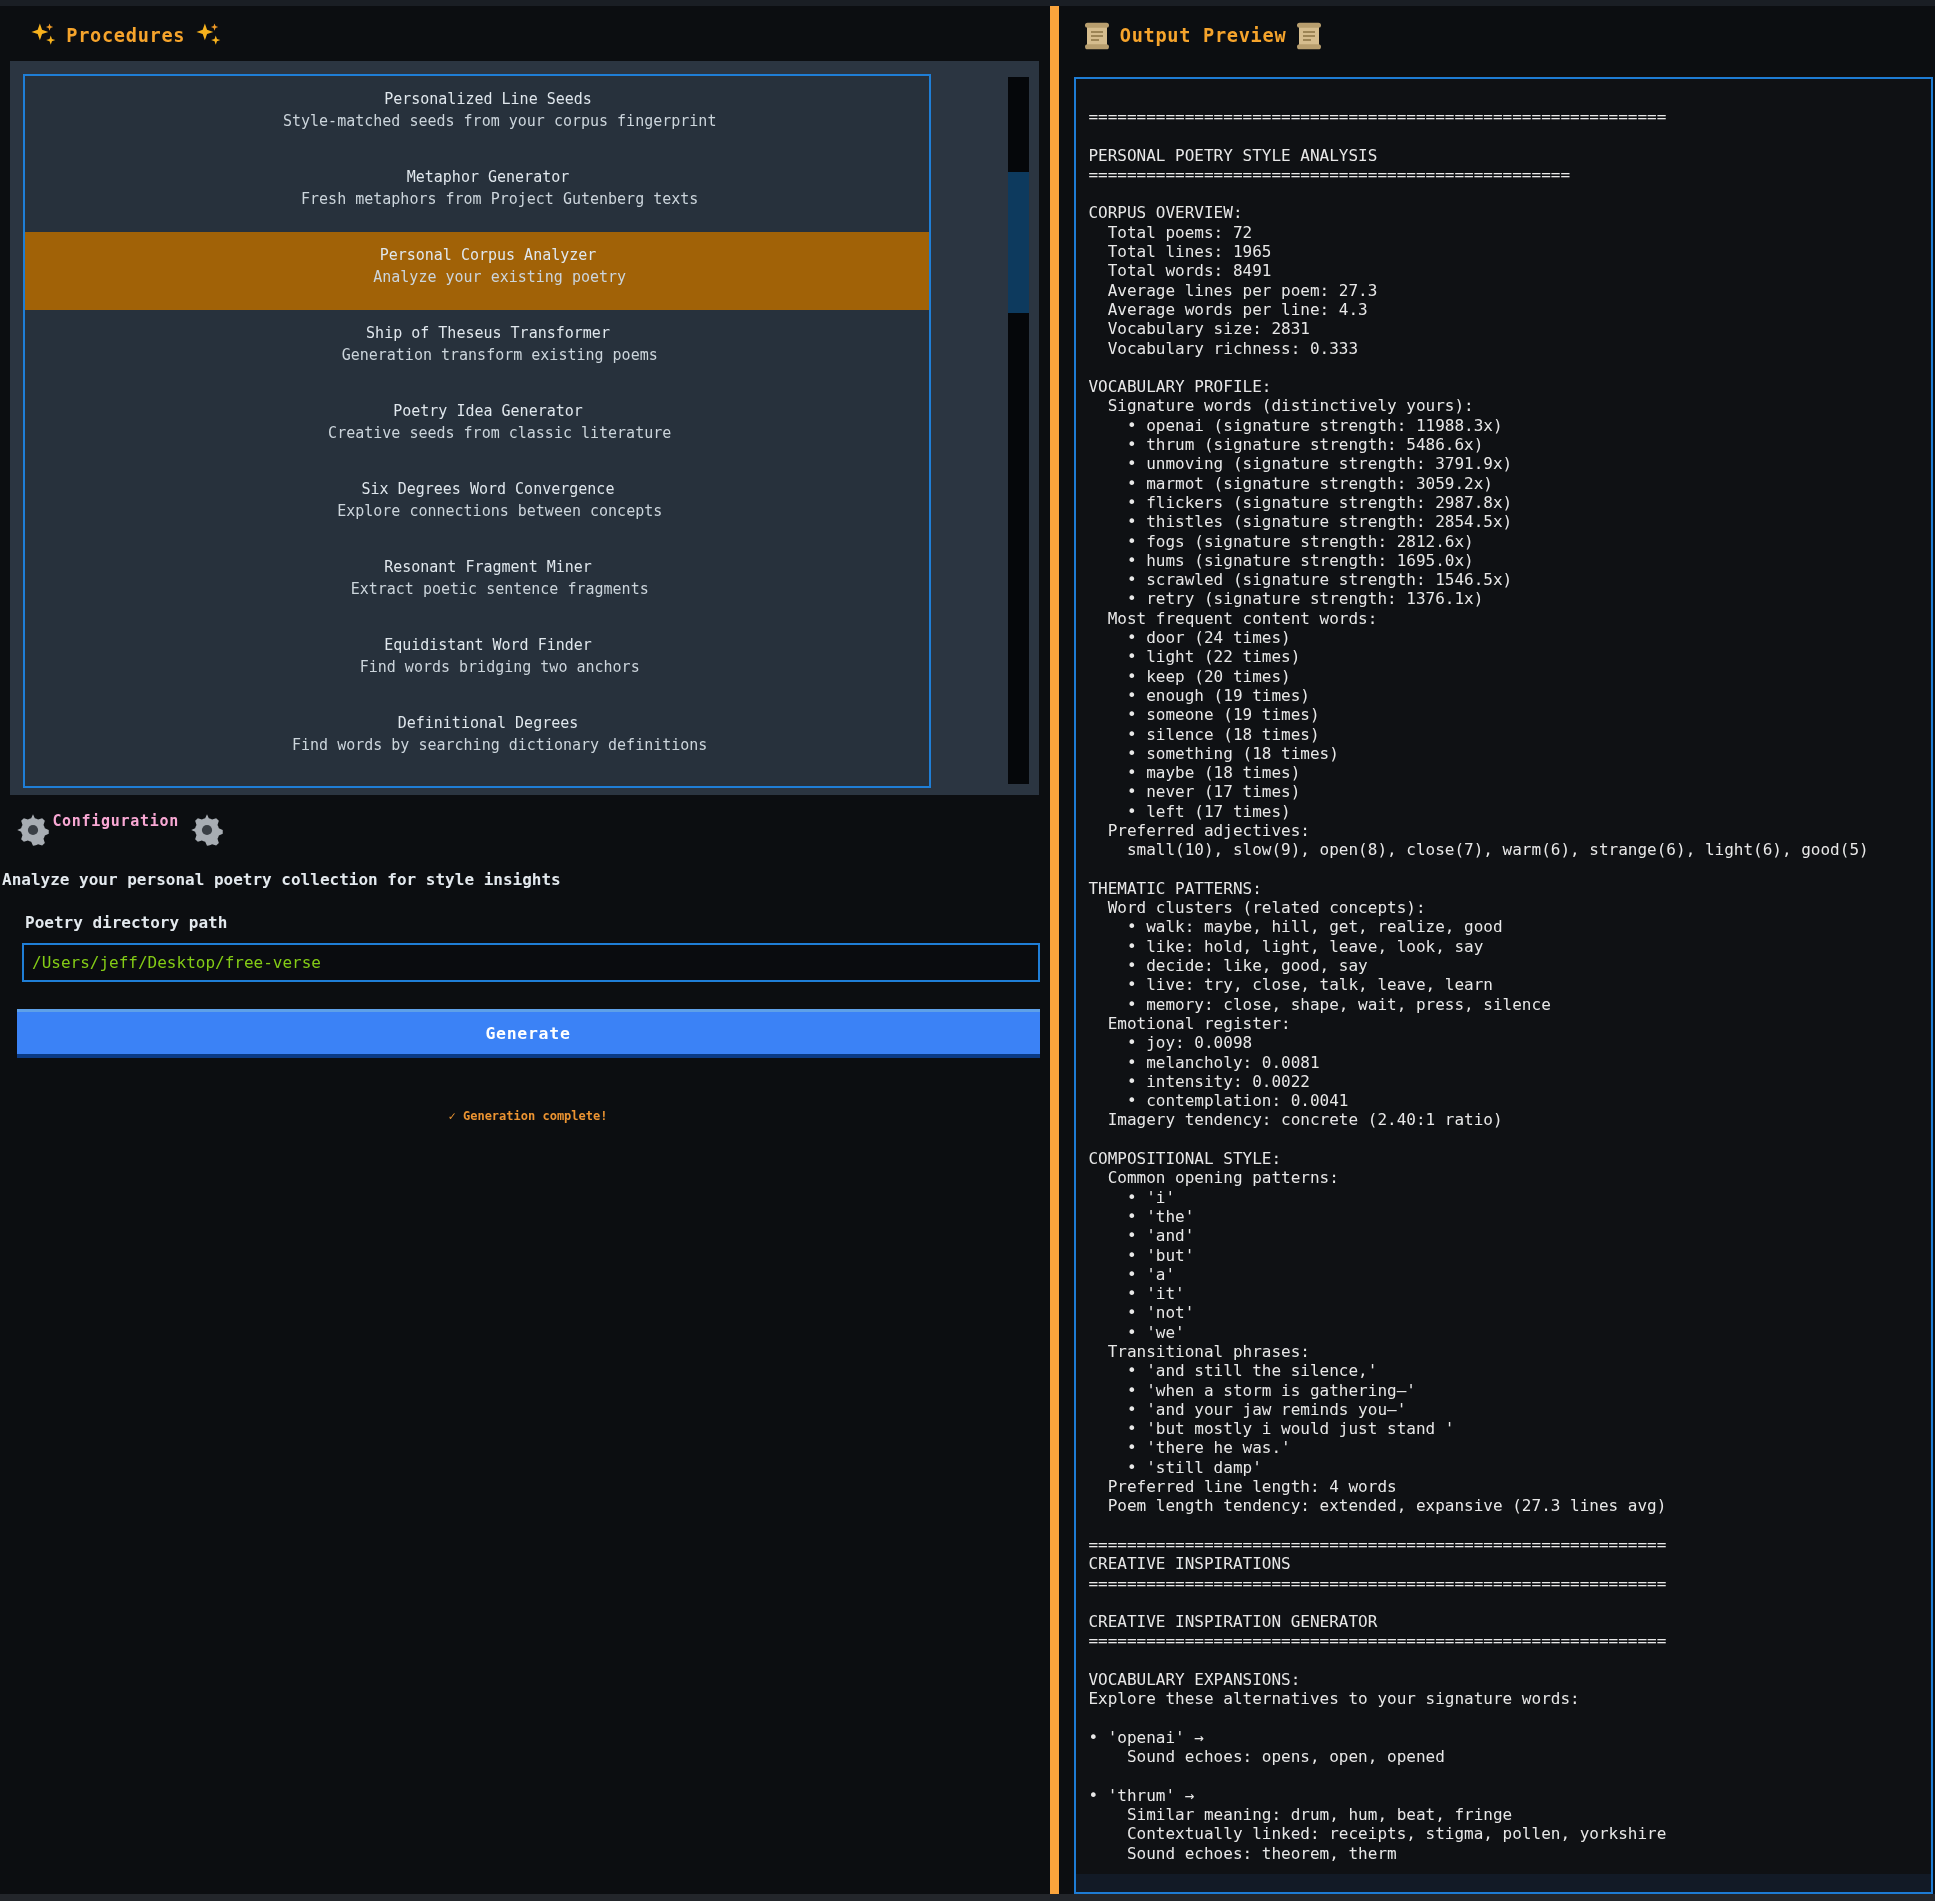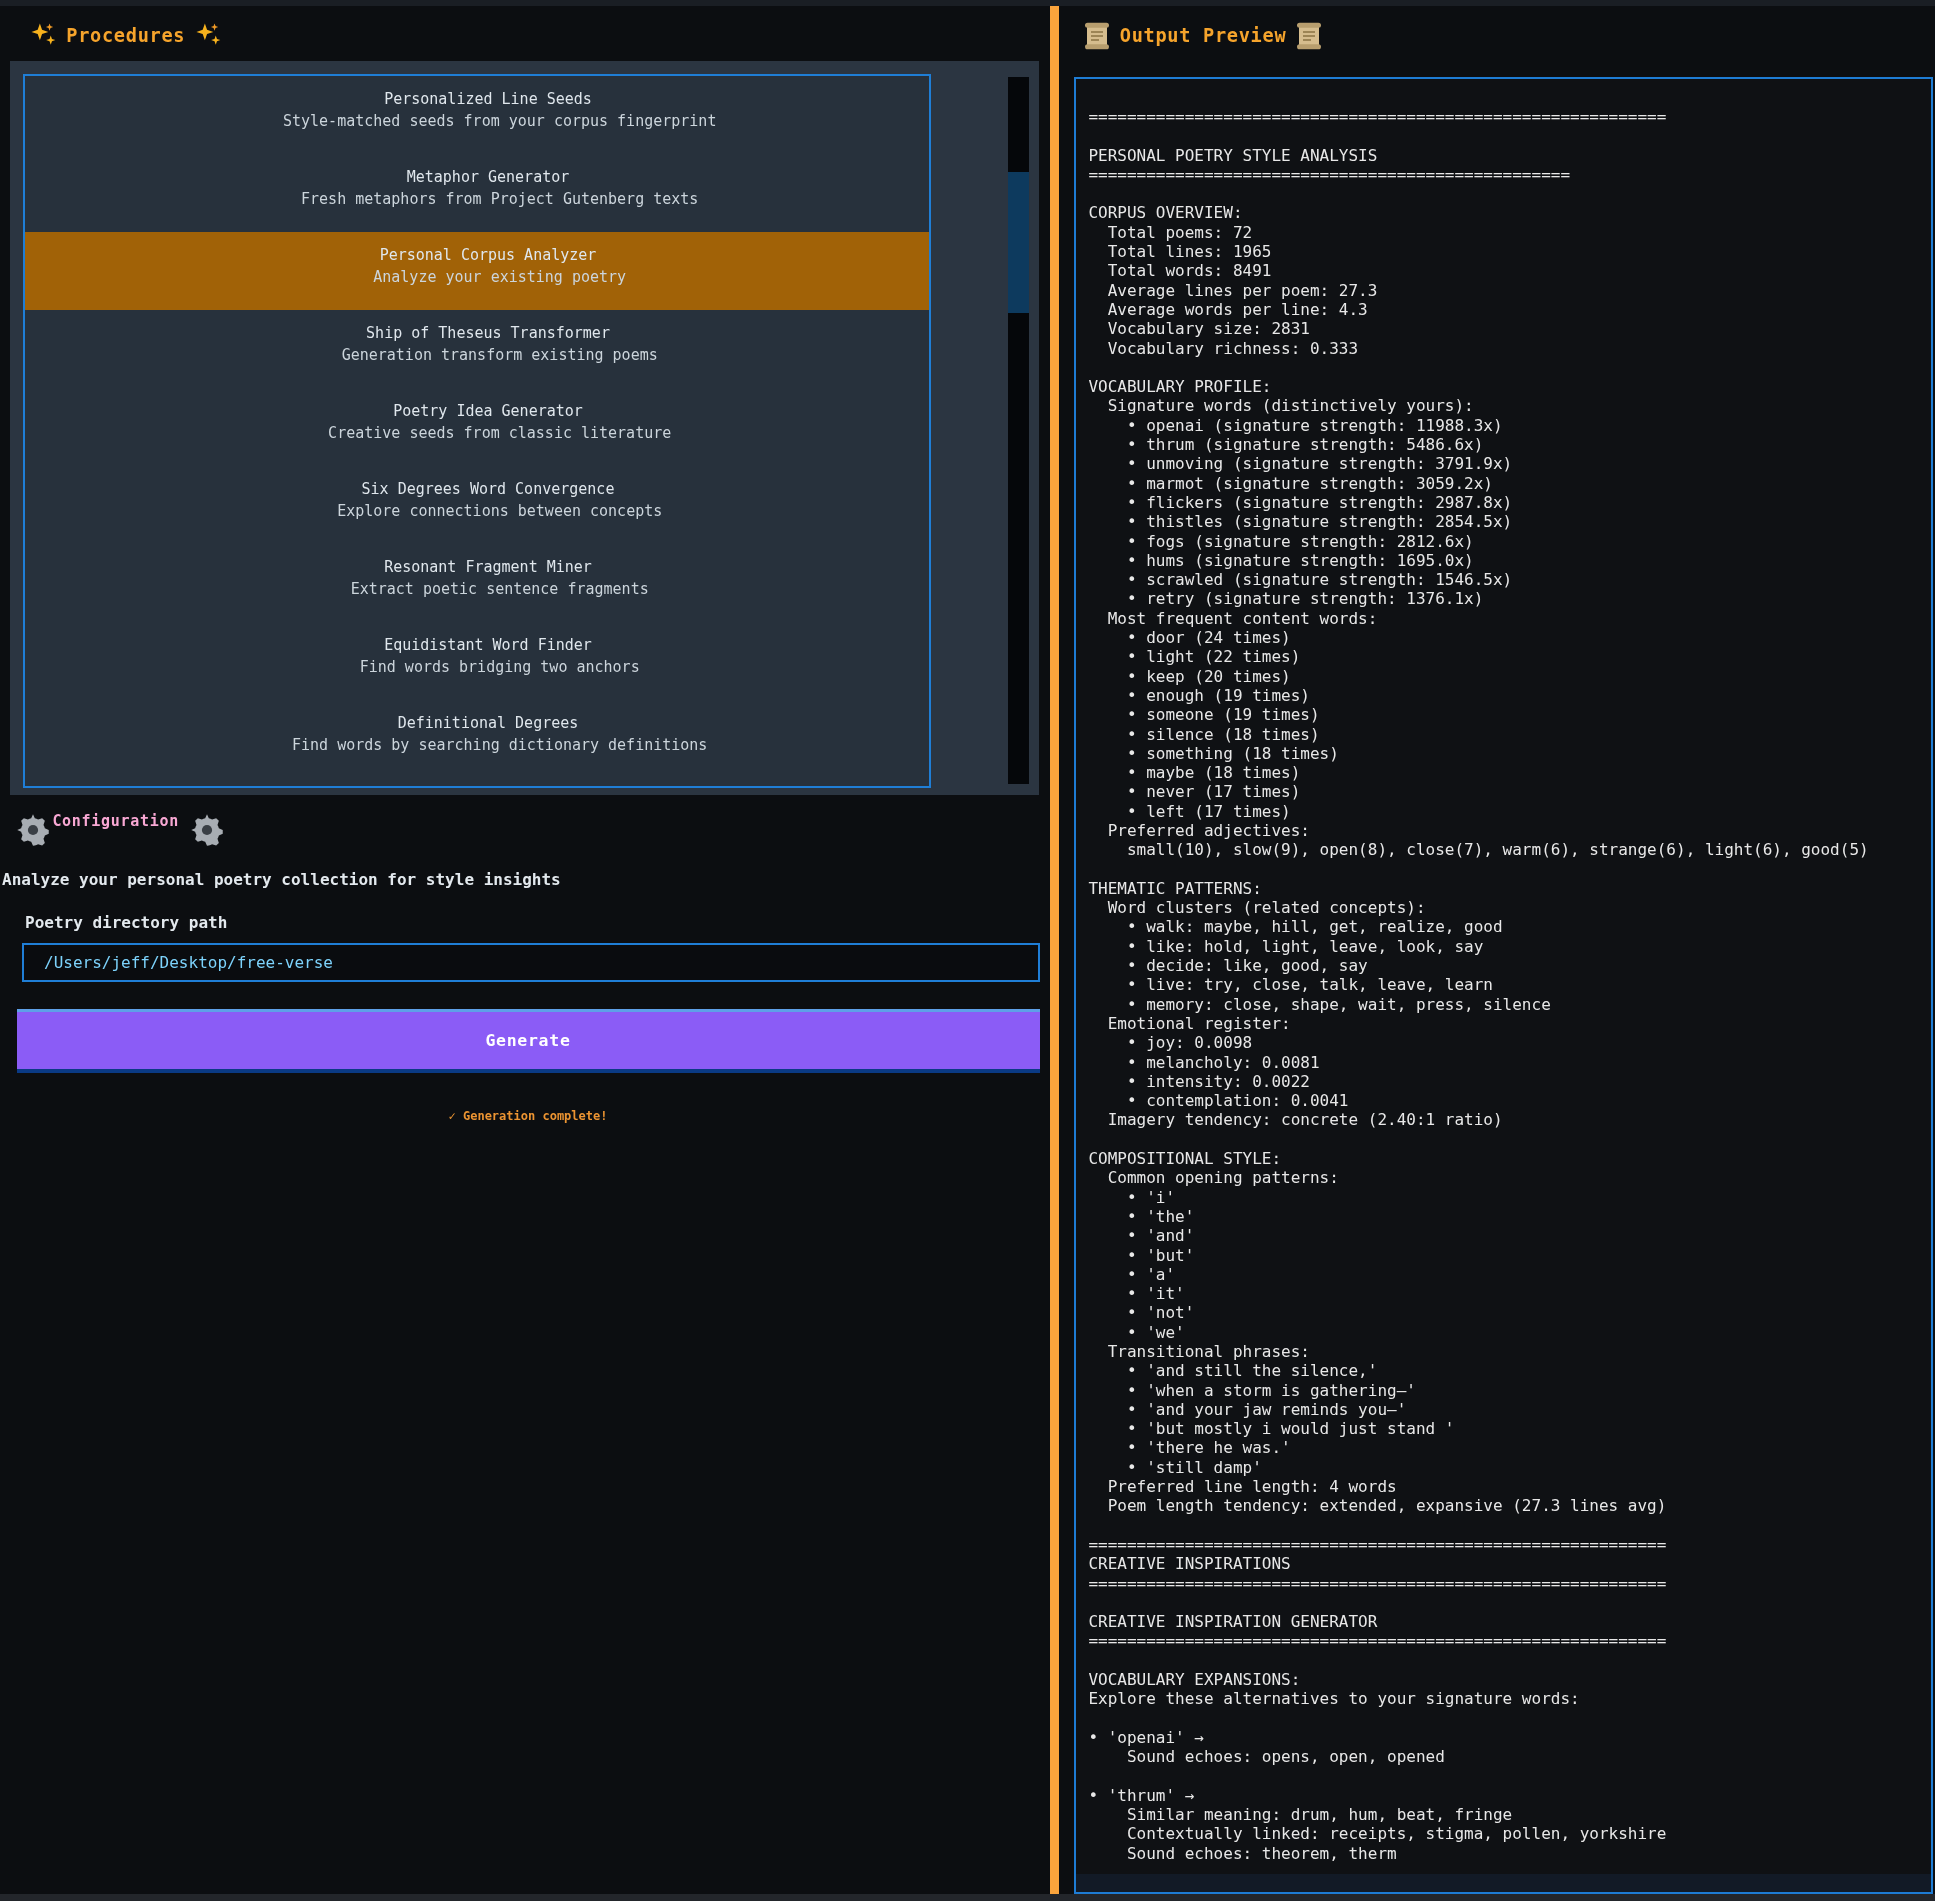--- a/index.html
+++ b/index.html
@@ -29,24 +29,24 @@
 
   #config-header { left:15px; top:812px; height:39px; display:flex; align-items:flex-start;
                    color:#f9a8d4; font-weight:bold; font-size:15px; letter-spacing:0.7px; }
   #config-header svg { width:36px; height:36px; }
   #config-header .hdr-text { margin:0 9.7px 0 1.4px; }
 
   #config-desc { left:2px; top:870px; color:#e3e9ee; font-weight:bold; font-size:16px; }
   #path-label  { left:25px; top:913px; color:#e3e9ee; font-weight:bold; font-size:16px; }
 
   #path-input { left:22px; top:943px; width:1018px; height:39px; background:#0a0c0f;
-                border:2.1px solid #1f7ed6; color:#7dd3fc; font-size:16px;
-                font-family:"DejaVu Sans Mono","Liberation Mono",monospace; padding-left:20px; }
-
-  #generate-button { left:16.5px; top:1009px; width:1023px; height:64px; background:#8b5cf6;
+                border:2.1px solid #1f7ed6; color:#84cc16; font-size:16px;
+                font-family:"DejaVu Sans Mono","Liberation Mono",monospace; padding-left:8px; }
+
+  #generate-button { left:16.5px; top:1009px; width:1023px; height:49px; background:#3b82f6;
                      border:none; border-top:3.4px solid #5ea0e8; border-bottom:4.1px solid #0a3a85;
                      color:#ffffff; font-weight:bold; font-size:16.5px; letter-spacing:0.7px;
                      font-family:"DejaVu Sans Mono","Liberation Mono",monospace; cursor:pointer; }
 
   #status-wrap { left:16.5px; top:1109px; width:1023px; text-align:center; }
   #status-text { color:#ec9432; font-weight:bold; font-size:12px; }
 
   
   #divider { left:1050px; top:5.5px; width:9px; height:1896px; background:#faa43c; cursor:col-resize; }
 

